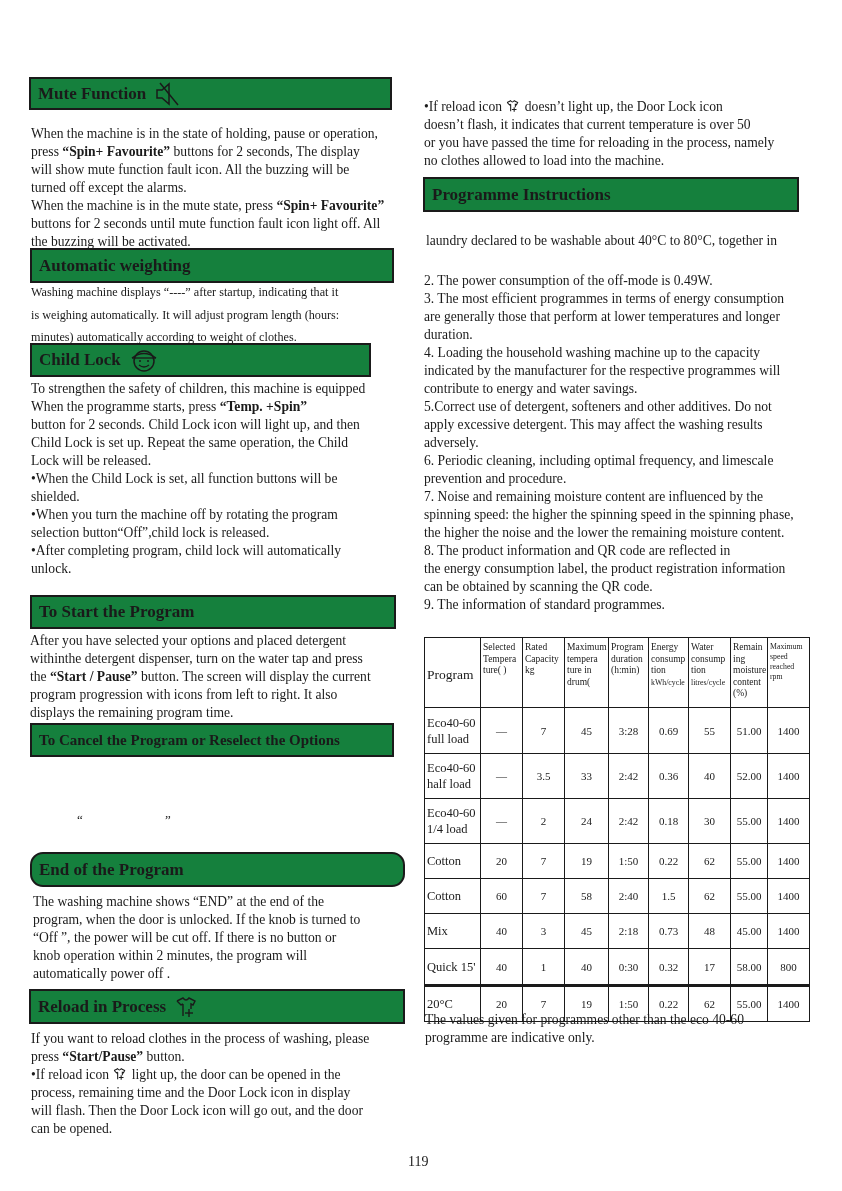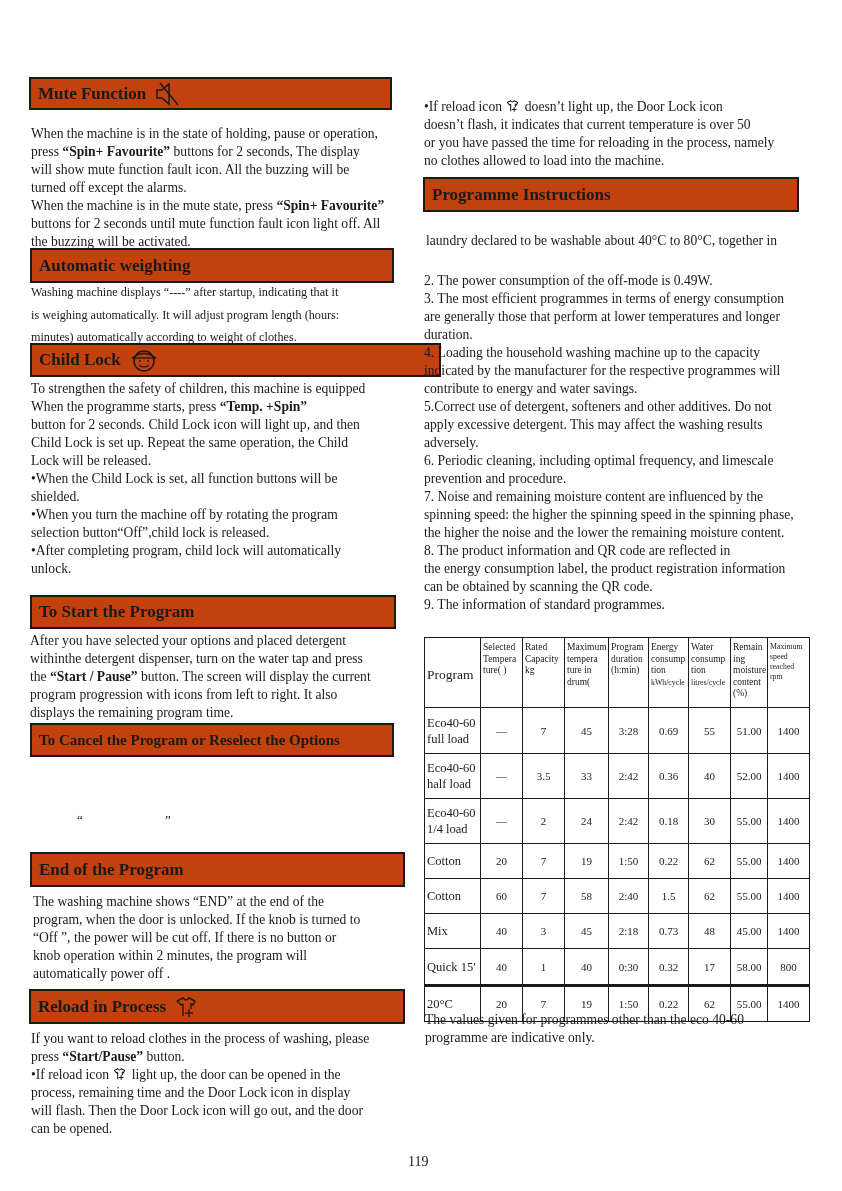--- a/index.html
+++ b/index.html
@@ -1,19 +1,19 @@
 <!DOCTYPE html>
 <html><head>
 <meta charset="utf-8">
 <style>
   html, body { margin: 0; padding: 0; background: #ffffff; }
   body { width: 842px; height: 1191px; position: relative; overflow: hidden;
          font-family: "Liberation Serif", "DejaVu Serif", serif; color: #1a1a1a; }
   .abs { position: absolute; }
-  .hbox { position: absolute; background: #c2410c; border: 2px solid #1a1a1a;
+  .hbox { position: absolute; background: #15803d; border: 2px solid #1a1a1a;
           box-sizing: border-box; font-weight: bold; font-size: 17px;
           padding-left: 7px; display: flex; align-items: center; color: #1a1a1a; }
   .hbox.small { font-size: 15px; }
   .hbox svg { margin-left: 8px; }
   .para { position: absolute; font-size: 13.6px; line-height: 18px; white-space: nowrap; }
   .para.tight { font-size: 12.2px; line-height: 22.5px; }
   .para b { font-weight: bold; }
   .inline-icon { display: inline-block; vertical-align: -2px; }
   table.prog { position: absolute; left: 424px; top: 637px; width: 385px;
                border-collapse: collapse; table-layout: fixed; }
@@ -49,21 +49,21 @@
 
 <div class="hbox" style="left:30px; top:248px; width:364px; height:35px;">
   <span>Automatic weighting</span>
 </div>
 <div class="para tight" style="left:31px; top:281px;">
   <div>Washing machine displays “----” after startup, indicating that it</div>
   <div>is weighing automatically. It will adjust program length (hours:</div>
   <div>minutes) automatically according to weight of clothes.</div>
 </div>
 
-<div class="hbox" style="left:30px; top:343px; width:411px; height:34px;">
+<div class="hbox" style="left:30px; top:343px; width:341px; height:34px;">
   <span>Child Lock</span>
   <svg width="30" height="26" viewBox="0 0 30 26">
     <circle cx="15" cy="14" r="10" fill="none" stroke="#1a1a1a" stroke-width="1.5"></circle>
     <path d="M3 11 Q15 2 27 11" fill="none" stroke="#1a1a1a" stroke-width="1.5"></path>
     <line x1="3" y1="11" x2="27" y2="11" stroke="#1a1a1a" stroke-width="1.3"></line>
     <circle cx="11" cy="14" r="1" fill="#1a1a1a"></circle>
     <circle cx="19" cy="14" r="1" fill="#1a1a1a"></circle>
     <path d="M10 18 Q15 22 20 18" fill="none" stroke="#1a1a1a" stroke-width="1.3"></path>
   </svg>
 </div>
@@ -91,21 +91,21 @@
   <div>program progression with icons from left to right. It also</div>
   <div>displays the remaining program time.</div>
 </div>
 
 <div class="hbox small" style="left:30px; top:723px; width:364px; height:34px;">
   <span>To Cancel the Program or Reselect the Options</span>
 </div>
 <div class="abs" style="left:77px; top:812px; font-size:13px;">“</div>
 <div class="abs" style="left:165px; top:812px; font-size:13px;">”</div>
 
-<div class="hbox" style="left:30px; top:852px; width:375px; height:35px;">
+<div class="hbox" style="left:30px; top:852px; width:375px; height:35px;border-radius:13px;">
   <span>End of the Program</span>
 </div>
 <div class="para" style="left:33px; top:893px;">
   <div>The washing machine shows “END” at the end of the</div>
   <div>program, when the door is unlocked. If the knob is turned to</div>
   <div>“Off ”, the power will be cut off. If there is no button or</div>
   <div>knob operation within 2 minutes, the program will</div>
   <div>automatically power off .</div>
 </div>
 

